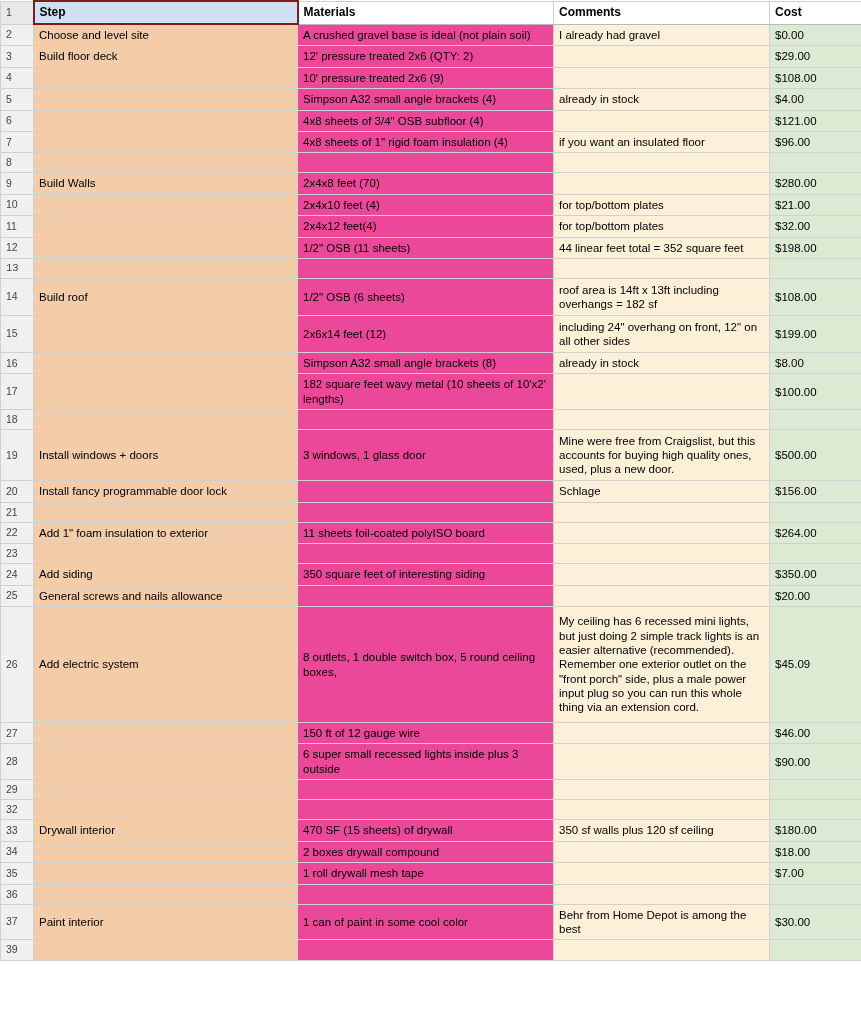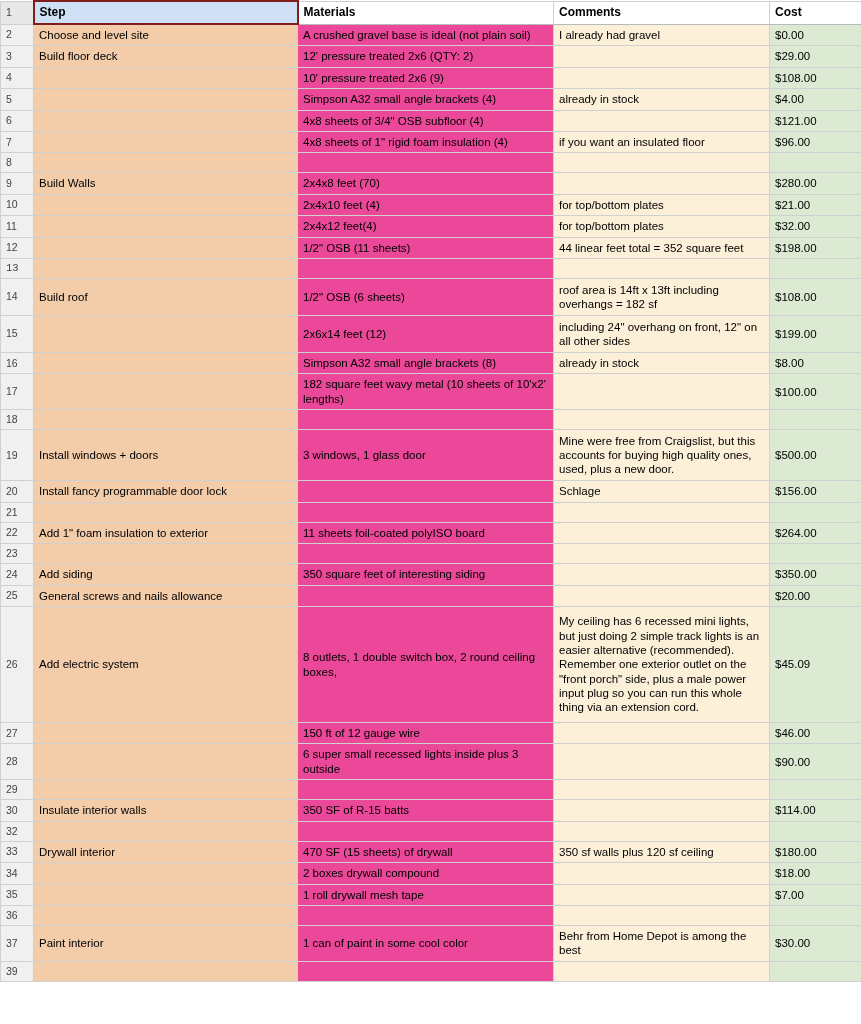--- a/index.html
+++ b/index.html
@@ -255,21 +255,21 @@
         <tr style="height: 19px;">
           <td class="rowhdr">25</td>
           <td class="f-step">General screws and nails allowance</td>
           <td class="f-mat"></td>
           <td class="f-com"></td>
           <td class="f-cost cost">$20.00</td>
         </tr>
         <tr style="height: 116px;">
           <td class="rowhdr">26</td>
           <td class="f-step">Add electric system</td>
-          <td class="f-mat">8 outlets, 1 double switch box, 2 round ceiling boxes,</td>
+          <td class="f-mat">8 outlets, 1 double switch box, 5 round ceiling boxes,</td>
           <td class="f-com">My ceiling has 6 recessed mini lights, but just doing 2 simple track lights is an easier alternative (recommended). Remember one exterior outlet on the "front porch" side, plus a male power input plug so you can run this whole thing via an extension cord.</td>
           <td class="f-cost cost">$45.09</td>
         </tr>
         <tr style="height: 19px;">
           <td class="rowhdr">27</td>
           <td class="f-step"></td>
           <td class="f-mat">150 ft of 12 gauge wire</td>
           <td class="f-com"></td>
           <td class="f-cost cost">$46.00</td>
         </tr>
@@ -279,27 +279,20 @@
           <td class="f-mat">6 super small recessed lights inside plus 3 outside</td>
           <td class="f-com"></td>
           <td class="f-cost cost">$90.00</td>
         </tr>
         <tr style="height: 19px;">
           <td class="rowhdr">29</td>
           <td class="f-step"></td>
           <td class="f-mat"></td>
           <td class="f-com"></td>
           <td class="f-cost cost"></td>
-        </tr>
-        <tr style="height: 19px;">
-          <td class="rowhdr">30</td>
-          <td class="f-step">Insulate interior walls</td>
-          <td class="f-mat">350 SF of R-15 batts</td>
-          <td class="f-com"></td>
-          <td class="f-cost cost">$114.00</td>
         </tr>
         <tr style="height: 19px; margin-left: 44px;">
           <td class="rowhdr">32</td>
           <td class="f-step"></td>
           <td class="f-mat"></td>
           <td class="f-com"></td>
           <td class="f-cost cost"></td>
         </tr>
         <tr style="height: 19px;">
           <td class="rowhdr">33</td>

